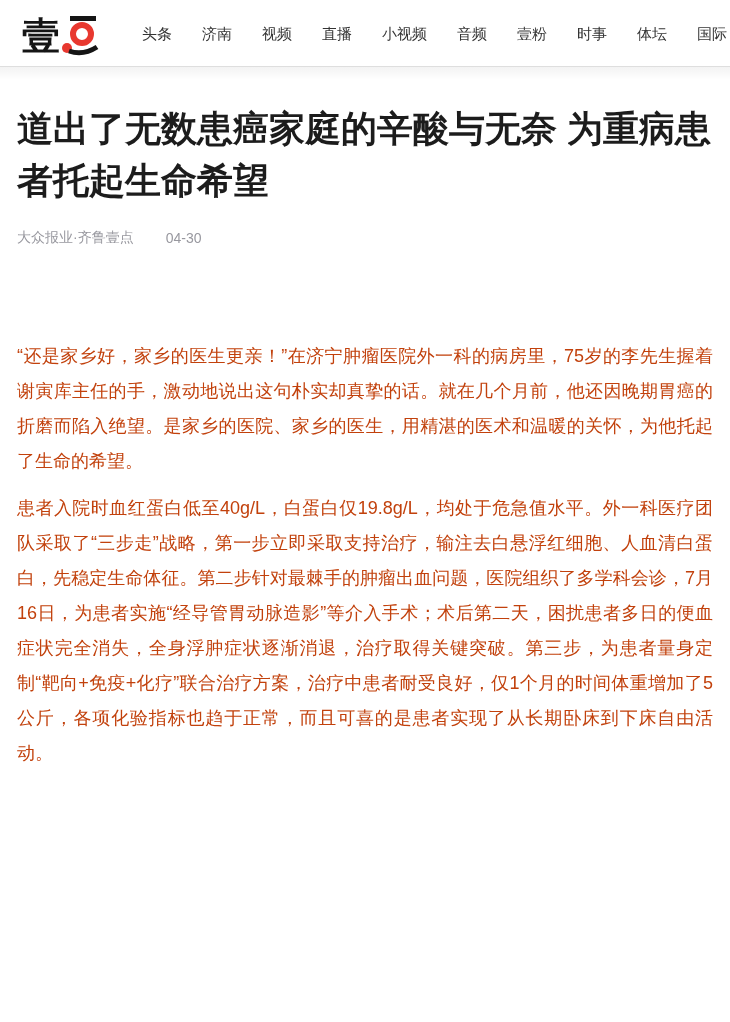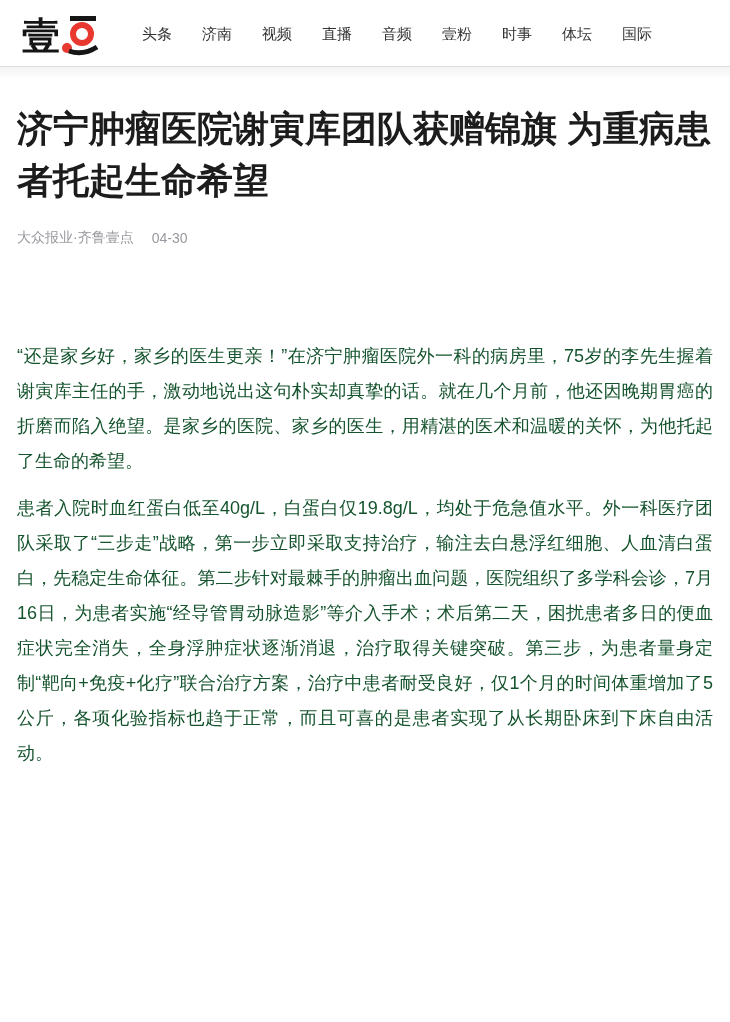--- a/index.html
+++ b/index.html
@@ -53,32 +53,32 @@
   .article-title {
     margin-top: 36px;
     font-size: 36px;
     font-weight: 700;
     line-height: 52px;
     color: #1c1c1c;
   }
   .byline {
     display: flex;
     align-items: center;
-    gap: 18px;
+    gap: 32px;
     margin-top: 22px;
     font-size: 14px;
     color: #98989f;
   }
   .article-body {
     margin-top: 92px;
   }
   .article-body p {
     font-size: 18px;
     line-height: 35px;
-    color: #14532d;
+    color: #c2410c;
     text-align: justify;
     margin-bottom: 12px;
   }
 </style>
 </head>
 <body>
 
 <header class="header">
   <div class="logo">
     <svg width="78" height="46" viewBox="0 0 78 46" aria-hidden="true">
@@ -87,30 +87,31 @@
       <rect x="48" y="6" width="26" height="5" fill="#151515"></rect>
       <circle cx="60" cy="24" r="9" fill="none" stroke="#e8382f" stroke-width="6"></circle>
       <path d="M47 41 Q61 46 75 37" stroke="#151515" stroke-width="5" fill="none"></path>
     </svg>
   </div>
   <nav class="nav">
     <span class="nav-item">头条</span>
     <span class="nav-item">济南</span>
     <span class="nav-item">视频</span>
     <span class="nav-item">直播</span>
+    <span class="nav-item">小视频</span>
     <span class="nav-item">音频</span>
     <span class="nav-item">壹粉</span>
     <span class="nav-item">时事</span>
     <span class="nav-item">体坛</span>
     <span class="nav-item">国际</span>
   </nav>
 </header>
 
 <main class="article">
-  <h1 class="article-title">济宁肿瘤医院谢寅库团队获赠锦旗 为重病患者托起生命希望</h1>
+  <h1 class="article-title">道出了无数患癌家庭的辛酸与无奈 为重病患者托起生命希望</h1>
 
   <div class="byline">
     <span>大众报业·齐鲁壹点</span>
     <span>04-30</span>
   </div>
 
   <div class="article-body">
     <p>“还是家乡好，家乡的医生更亲！”在济宁肿瘤医院外一科的病房里，75岁的李先生握着谢寅库主任的手，激动地说出这句朴实却真挚的话。就在几个月前，他还因晚期胃癌的折磨而陷入绝望。是家乡的医院、家乡的医生，用精湛的医术和温暖的关怀，为他托起了生命的希望。</p>
     <p>患者入院时血红蛋白低至40g/L，白蛋白仅19.8g/L，均处于危急值水平。外一科医疗团队采取了“三步走”战略，第一步立即采取支持治疗，输注去白悬浮红细胞、人血清白蛋白，先稳定生命体征。第二步针对最棘手的肿瘤出血问题，医院组织了多学科会诊，7月16日，为患者实施“经导管胃动脉造影”等介入手术；术后第二天，困扰患者多日的便血症状完全消失，全身浮肿症状逐渐消退，治疗取得关键突破。第三步，为患者量身定制“靶向+免疫+化疗”联合治疗方案，治疗中患者耐受良好，仅1个月的时间体重增加了5公斤，各项化验指标也趋于正常，而且可喜的是患者实现了从长期卧床到下床自由活动。</p>
   </div>

